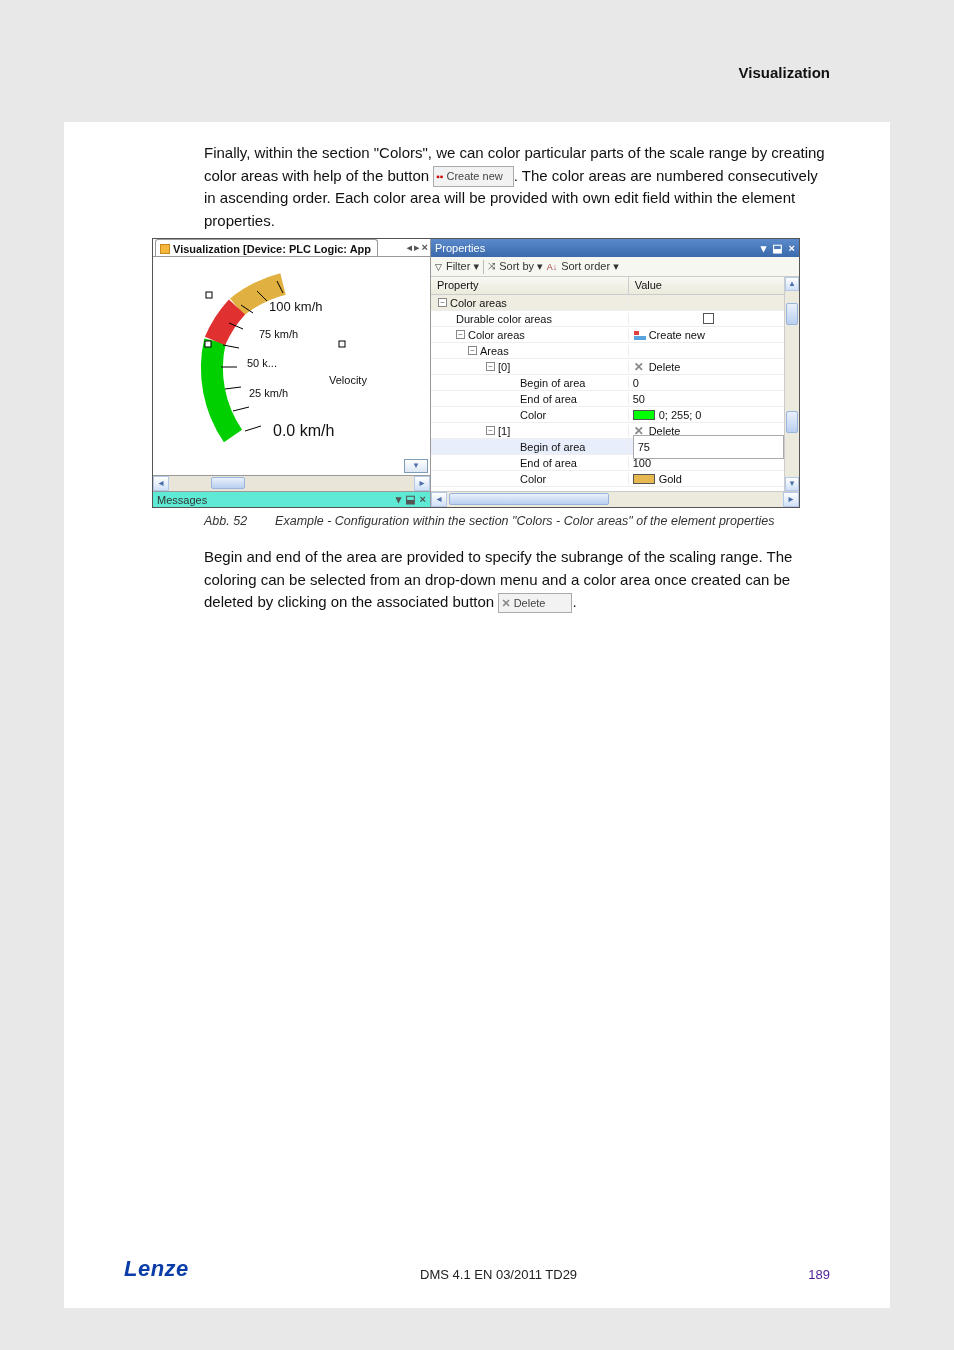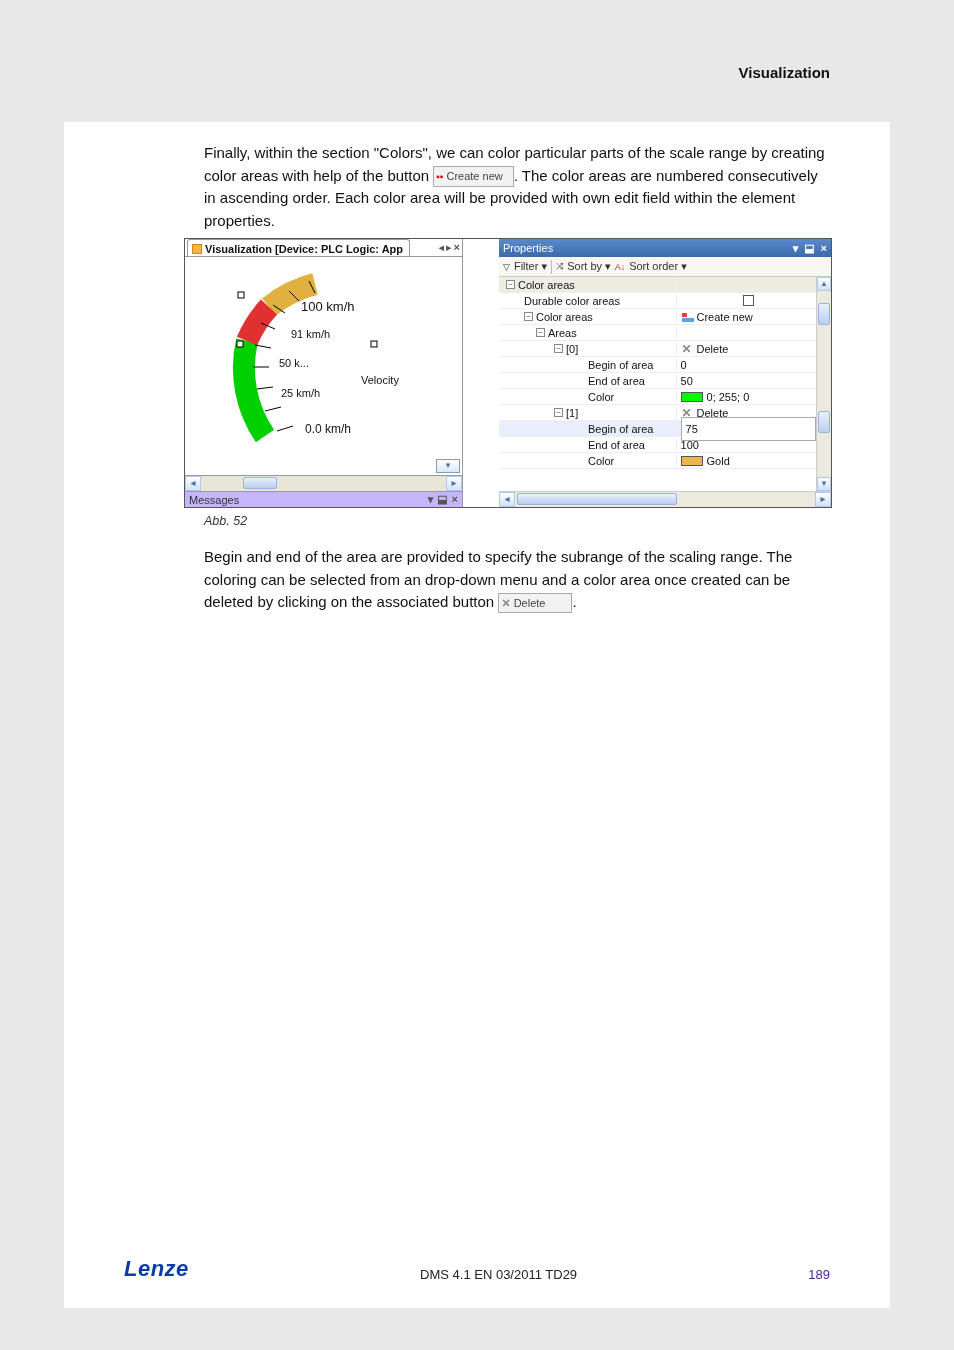--- a/index.html
+++ b/index.html
@@ -40,26 +40,25 @@
     font-size: 11px;
     font-family: Tahoma, Arial, sans-serif;
     padding: 1px 10px 1px 2px;
     vertical-align: middle;
     color: #444;
   }
   .inline-btn .ic { color: #c00; font-size: 10px; }
   .inline-btn .ic-del { color: #888; font-size: 11px; font-weight:bold; }
   .figure {
     width: 648px;
-    margin: 6px 0 0 120px;
+    margin: 6px 0 0 88px;
     border: 1px solid #555;
     display: flex;
     font-family: Tahoma, Arial, sans-serif;
     font-size: 11px;
-    gap: 36px;
   }
   .fig-left {
     width: 278px;
     border-right: 1px solid #999;
     display: flex;
     flex-direction: column;
     min-height: 268px;
   }
   .tabrow {
     height: 18px;
@@ -120,21 +119,21 @@
   }
   .hscroll .track { flex: 1; position: relative; }
   .hscroll .thumb {
     position: absolute; left: 42px; top: 1px; width: 34px; height: 12px;
     background: linear-gradient(#eaf1fb,#b9cff0);
     border: 1px solid #9ab3dd; border-radius: 2px;
   }
   .msg {
     height: 16px;
     border-top: 1px solid #999;
-    background: #c4b5fd;
+    background: #5eead4;
     display: flex;
     align-items: center;
     padding: 0 4px;
     color: #333;
   }
   .msg .right-icons { margin-left: auto; display: flex; gap: 4px; font-weight: bold; color: #555; }
   .fig-right {
     flex: 1;
     display: flex;
     flex-direction: column;
@@ -304,24 +303,24 @@
             <line x1="86" y1="62" x2="100" y2="68"></line>
             <line x1="98" y1="44" x2="110" y2="52"></line>
             <line x1="114" y1="30" x2="124" y2="40"></line>
             <line x1="134" y1="20" x2="140" y2="32"></line>
           </g>
 
           <rect x="63" y="31" width="6" height="6" fill="#fff" stroke="#000"></rect>
           <rect x="62" y="80" width="6" height="6" fill="#fff" stroke="#000"></rect>
           <rect x="196" y="80" width="6" height="6" fill="#fff" stroke="#000"></rect>
         </svg>
-        <span style="position:absolute;left:120px;top:165px;font-size:12px;">0.0 km/h</span>
+        <span style="position:absolute;left:120px;top:165px;font-size:16px;">0.0 km/h</span>
         <span style="position:absolute;left:96px;top:130px;font-size:11px;">25 km/h</span>
         <span style="position:absolute;left:94px;top:100px;font-size:11px;">50 k...</span>
-        <span style="position:absolute;left:106px;top:71px;font-size:11px;">91 km/h</span>
+        <span style="position:absolute;left:106px;top:71px;font-size:11px;">75 km/h</span>
         <span style="position:absolute;left:116px;top:42px;font-size:13px;">100 km/h</span>
         <span style="position:absolute;left:176px;top:117px;font-size:11px;">Velocity</span>
         <div class="dropdown-small">▾</div>
       </div>
       <div class="hscroll">
         <div class="arr">◂</div>
         <div class="track">
             <div class="thumb"></div>
           </div>
         <div class="arr">▸</div>
@@ -349,20 +348,24 @@
         <span class="mini-ic">▽</span>
         <span><span>Filter</span> <span>▾</span></span>
         <span class="sep"></span>
         <span class="mini-ic">⤨</span>
         <span><span>Sort by</span> <span>▾</span></span>
         <span class="mini-ic" style="color:#a04040">A↓</span>
         <span><span>Sort order</span> <span>▾</span></span>
       </div>
       <div class="prop-body">
         <div class="gridwrap">
+          <div class="gridhead">
+            <div class="col-prop">Property</div>
+            <div class="col-val">Value</div>
+          </div>
           <div class="gridrows">
             <div class="grow sect">
               <div class="pcell">
                   <span class="ind-1"></span>
                   <span class="tree-toggle">−</span>
                   <span>Color areas</span>
                 </div>
               <div class="vcell"></div>
             </div>
             <div class="grow">
@@ -491,20 +494,21 @@
         <div class="track">
             <div class="thumb"></div>
           </div>
         <div class="arr">▸</div>
       </div>
     </div>
   </div>
 
   <div class="caption">
     <span>Abb. 52</span>
+    <span>Example - Configuration within the section "Colors - Color areas" of the element properties</span>
   </div>
 
   <div class="body2">
     <p>
       <span>Begin and end of the area are provided to specify the subrange of the scaling range. The coloring can be selected from an drop-down menu and a color area once created can be deleted by clicking on the associated button </span>
       <span class="inline-btn" style="padding-right:26px;">
         <span class="ic-del">✕</span>
         <span>Delete</span>
       </span><span>.</span>
     </p>

